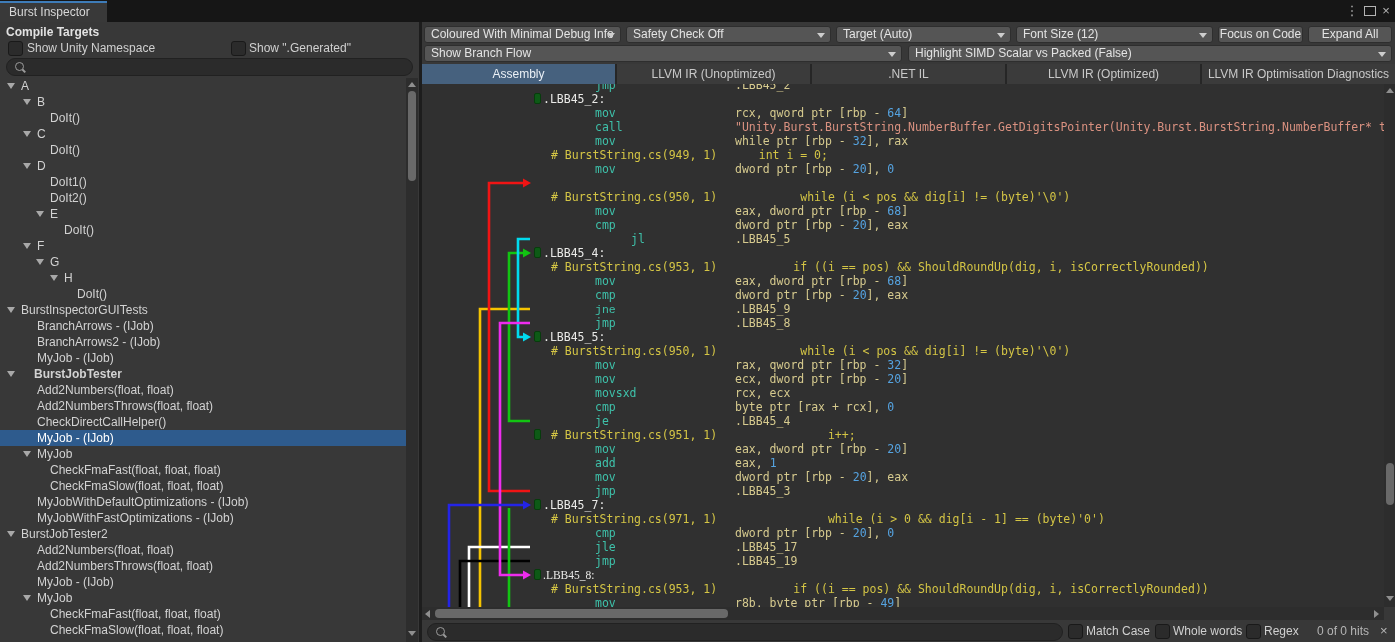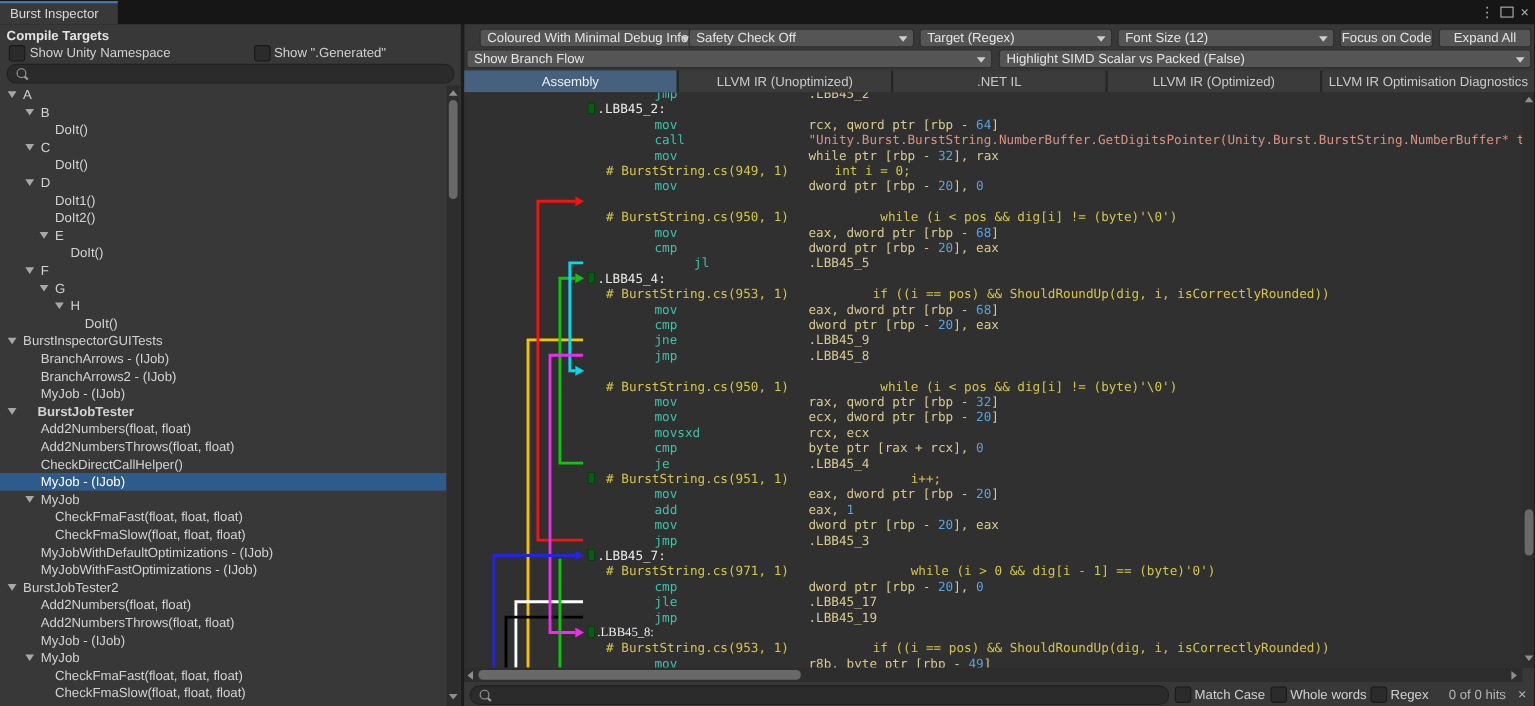--- a/index.html
+++ b/index.html
@@ -220,23 +220,23 @@
       </div>
     </div>
 
   <div class="abs track" style="left:406px;top:78px;width:12px;height:564px;">
     <div class="sarrow up" style="left:2px;top:4px;"></div>
     <div class="thumb" style="left:2px;top:13px;width:8px;height:90px;"></div>
     <div class="sarrow dn" style="left:2px;top:553px;"></div>
   </div>
 
   <div id="tb1">
-      <div class="dd" style="left: 436px; top: 26px; width: 197px;"><span>Coloured With Minimal Debug Info</span><span class="arr"></span></div>
+      <div class="dd" style="left: 424px; top: 26px; width: 197px;"><span>Coloured With Minimal Debug Info</span><span class="arr"></span></div>
       <div class="dd" style="left: 626px; top: 26px; width: 205px;"><span>Safety Check Off</span><span class="arr"></span></div>
-      <div class="dd" style="left: 836px; top: 26px; width: 175px;"><span>Target (Regex)</span><span class="arr"></span></div>
+      <div class="dd" style="left: 836px; top: 26px; width: 175px;"><span>Target (Auto)</span><span class="arr"></span></div>
       <div class="dd" style="left: 1016px; top: 26px; width: 197px;"><span>Font Size (12)</span><span class="arr"></span></div>
       <div class="btn" style="left: 1218px; top: 26px; width: 85px;"><span>Focus on Code</span></div>
       <div class="btn" style="left: 1308px; top: 26px; width: 84px;"><span>Expand All</span></div>
     </div>
   <div id="tb2">
       <div class="dd" style="left: 424px; top: 45px; width: 478px;"><span>Show Branch Flow</span><span class="arr"></span></div>
       <div class="dd" style="left: 908px; top: 45px; width: 484px;"><span>Highlight SIMD Scalar vs Packed (False)</span><span class="arr"></span></div>
     </div>
   <div class="abs" id="vtabs">
       <div class="vtab active">Assembly</div>
@@ -274,20 +274,21 @@
         <div class="cl" style="top: 106px;"><span style="left: 129px;"><span class="cm" style="position: static;"># BurstString.cs(950, 1)            while (i &lt; pos &amp;&amp; dig[i] != (byte)'\0')</span></span></div>
         <div class="cl" style="top: 120px;"><span style="left: 173px;"><span class="mn" style="position: static;">mov</span></span><span style="left: 313px;"><span class="op" style="position: static;">eax, dword ptr [rbp - </span><span class="num" style="position: static;">68</span><span class="op" style="position: static;">]</span></span></div>
         <div class="cl" style="top: 134px;"><span style="left: 173px;"><span class="mn" style="position: static;">cmp</span></span><span style="left: 313px;"><span class="op" style="position: static;">dword ptr [rbp - </span><span class="num" style="position: static;">20</span><span class="op" style="position: static;">], eax</span></span></div>
         <div class="cl" style="top: 148px;"><span style="left: 173px; margin-left: 36px;"><span class="mn" style="position: static;">jl</span></span><span style="left: 313px;"><span class="op" style="position: static;">.LBB45_5</span></span></div>
         <div class="cl" style="top: 162px;"><span class="marker" style="left: 112px; top: 1px;"></span><span style="left: 121px;"><span class="lbl" style="position: static;">.LBB45_4:</span></span></div>
         <div class="cl" style="top: 176px;"><span style="left: 129px;"><span class="cm" style="position: static;"># BurstString.cs(953, 1)           if ((i == pos) &amp;&amp; ShouldRoundUp(dig, i, isCorrectlyRounded))</span></span></div>
         <div class="cl" style="top: 190px;"><span style="left: 173px;"><span class="mn" style="position: static;">mov</span></span><span style="left: 313px;"><span class="op" style="position: static;">eax, dword ptr [rbp - </span><span class="num" style="position: static;">68</span><span class="op" style="position: static;">]</span></span></div>
         <div class="cl" style="top: 204px;"><span style="left: 173px;"><span class="mn" style="position: static;">cmp</span></span><span style="left: 313px;"><span class="op" style="position: static;">dword ptr [rbp - </span><span class="num" style="position: static;">20</span><span class="op" style="position: static;">], eax</span></span></div>
         <div class="cl" style="top: 218px;"><span style="left: 173px;"><span class="mn" style="position: static; font-family: Liberation Mono, monospace;">jne</span></span><span style="left: 313px;"><span class="op" style="position: static;">.LBB45_9</span></span></div>
         <div class="cl" style="top: 232px;"><span style="left: 173px;"><span class="mn" style="position: static;">jmp</span></span><span style="left: 313px;"><span class="op" style="position: static;">.LBB45_8</span></span></div>
+        <div class="cl" style="top: 246px;"><span class="marker" style="left: 112px; top: 1px;"></span><span style="left: 121px;"><span class="lbl" style="position: static;">.LBB45_5:</span></span></div>
         <div class="cl" style="top: 260px;"><span style="left: 129px;"><span class="cm" style="position: static;"># BurstString.cs(950, 1)            while (i &lt; pos &amp;&amp; dig[i] != (byte)'\0')</span></span></div>
         <div class="cl" style="top: 274px;"><span style="left: 173px;"><span class="mn" style="position: static;">mov</span></span><span style="left: 313px;"><span class="op" style="position: static;">rax, qword ptr [rbp - </span><span class="num" style="position: static;">32</span><span class="op" style="position: static;">]</span></span></div>
         <div class="cl" style="top: 288px;"><span style="left: 173px;"><span class="mn" style="position: static;">mov</span></span><span style="left: 313px;"><span class="op" style="position: static;">ecx, dword ptr [rbp - </span><span class="num" style="position: static;">20</span><span class="op" style="position: static;">]</span></span></div>
         <div class="cl" style="top: 302px;"><span style="left: 173px;"><span class="mn" style="position: static;">movsxd</span></span><span style="left: 313px;"><span class="op" style="position: static;">rcx, ecx</span></span></div>
         <div class="cl" style="top: 316px;"><span style="left: 173px;"><span class="mn" style="position: static;">cmp</span></span><span style="left: 313px;"><span class="op" style="position: static;">byte ptr [rax + rcx], </span><span class="num" style="position: static;">0</span></span></div>
         <div class="cl" style="top: 330px;"><span style="left: 173px;"><span class="mn" style="position: static;">je</span></span><span style="left: 313px;"><span class="op" style="position: static;">.LBB45_4</span></span></div>
         <div class="cl" style="top: 344px;"><span class="marker" style="left: 112px; top: 1px;"></span><span style="left: 129px;"><span class="cm" style="position: static;"># BurstString.cs(951, 1)                i++;</span></span></div>
         <div class="cl" style="top: 358px;"><span style="left: 173px;"><span class="mn" style="position: static;">mov</span></span><span style="left: 313px;"><span class="op" style="position: static;">eax, dword ptr [rbp - </span><span class="num" style="position: static;">20</span><span class="op" style="position: static;">]</span></span></div>
         <div class="cl" style="top: 372px;"><span style="left: 173px;"><span class="mn" style="position: static;">add</span></span><span style="left: 313px;"><span class="op" style="position: static;">eax, </span><span class="num" style="position: static;">1</span></span></div>
         <div class="cl" style="top: 386px;"><span style="left: 173px;"><span class="mn" style="position: static;">mov</span></span><span style="left: 313px;"><span class="op" style="position: static;">dword ptr [rbp - </span><span class="num" style="position: static;">20</span><span class="op" style="position: static;">], eax</span></span></div>

